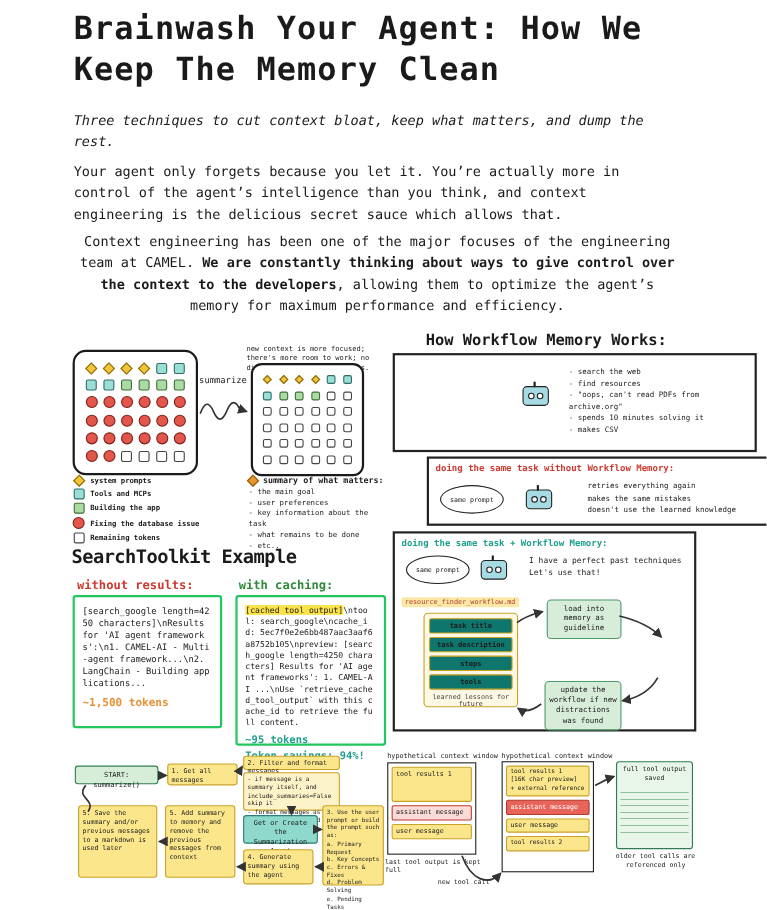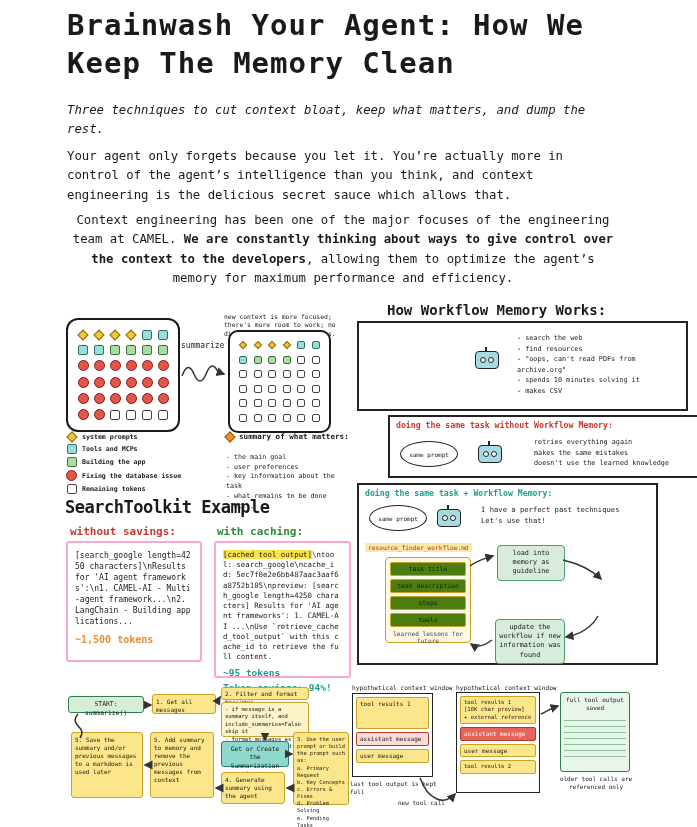--- a/index.html
+++ b/index.html
@@ -33,60 +33,60 @@
 
   .summarize-label{left:181px;top:341px;font-size:8px;}
   .grid-note{left:224px;top:313px;width:124px;font-size:6.4px;line-height:1.3;text-align:left;}
 
   .legend{left:66px;top:433px;}
   .legend-row{display:flex;align-items:center;gap:5px;margin-bottom:3px;}
   .legend-row .sh{width:11px;display:flex;justify-content:center;}
   .legend-row .lab{font-size:6.6px;font-weight:600;}
 
   .summary-block{left:226px;top:432px;width:126px;}
-  .summary-title{display:flex;align-items:center;gap:5px;font-size:7.6px;font-weight:700;margin-bottom:12px;}
+  .summary-title{display:flex;align-items:center;gap:5px;font-size:7.6px;font-weight:700;margin-bottom:2px;}
   .summary-items div{font-size:6.7px;line-height:1.45;}
 
   
   .st-heading{left:65px;top:497px;font-size:17px;font-weight:700;letter-spacing:-0.5px;}
   .st-without{left:70px;top:525px;font-size:11px;font-weight:700;color:#CC3A2F;}
   .st-with{left:217px;top:525px;font-size:11px;font-weight:700;color:#2E8B3A;}
-  .code-box{border:2px solid #f9a8d4;border-radius:3px;background:#fff;padding:7px;box-sizing:border-box;
+  .code-box{border:2px solid #22c55e;border-radius:3px;background:#fff;padding:7px;box-sizing:border-box;
             font-size:8px;line-height:1.38;word-break:break-all;}
   .code-box.b1{left:66px;top:541px;width:136px;height:121px;}
   .code-box.b2{left:214px;top:541px;width:137px;height:137px;font-size:7.4px;}
   .tok-orange{margin-top:6px;font-size:10px;font-weight:700;color:#E69138;word-break:normal;}
   .tok-teal{margin-top:4px;font-size:9.5px;font-weight:700;color:#1F9E8E;word-break:normal;}
   .hl{background:#F9E24A;}
 
   
   .wf-heading{left:387px;top:302px;font-size:14px;font-weight:600;}
   .wf-sec{border:2px solid #222;background:#fff;box-sizing:border-box;}
   .sec1{left:357px;top:321px;width:331px;height:90px;}
   .sec2{left:377px;top:415px;width:331px;height:63px;margin-left:11px;}
-  .sec3{left:357px;top:483px;width:301px;height:182px;}
+  .sec3{left:357px;top:483px;width:276px;height:182px;}
   .sec-title{position:absolute;left:6px;top:3px;font-size:8.2px;font-weight:700;}
   .sec-title.red{color:#CC3A2F;}
   .sec-title.teal{color:#1F9E8E;}
   .prompt-box{position:absolute;left:10px;top:14px;width:94px;height:60px;border:1.5px solid #222;
               border-radius:3px;font-size:6.8px;line-height:1.45;padding:5px;box-sizing:border-box;}
   .bullets{position:absolute;font-size:6.8px;line-height:1.55;}
   .cloud{position:absolute;border:1.5px solid #222;border-radius:50%;background:#fff;
          display:flex;align-items:center;justify-content:center;font-size:6px;text-align:center;}
   .robot{position:absolute;width:22px;height:16px;background:#A7DBE3;border:1.5px solid #222;border-radius:4px;}
   .robot::before{content:"";position:absolute;left:4px;top:5px;width:4px;height:4px;background:#fff;border:1px solid #222;border-radius:50%;}
   .robot::after{content:"";position:absolute;right:4px;top:5px;width:4px;height:4px;background:#fff;border:1px solid #222;border-radius:50%;}
   .robot .ant{position:absolute;left:9px;top:-5px;width:2px;height:5px;background:#222;}
   .speech{position:absolute;font-size:7.2px;line-height:1.5;white-space:pre-line;}
   .file-tag{position:absolute;left:6px;top:58px;font-size:6.2px;color:#B03A2E;background:#FBE8A6;
             padding:1px 3px;border-radius:2px;}
   .wf-card{position:absolute;left:26px;top:72px;width:86px;height:86px;background:#FDF8E3;
            border:1.5px solid #C9A227;border-radius:4px;padding:4px;box-sizing:border-box;}
-  .card-box{background:#4d7c0f;border:1px solid #C9A227;border-radius:2px;font-size:6.4px;
-            text-align:center;padding:2px 1px;margin-bottom:3px;}
+  .card-box{background:#0f766e;border:1px solid #C9A227;border-radius:2px;font-size:6.4px;
+            text-align:center;padding:2px 1px;margin-bottom:3px;font-weight:bold;}
   .card-footer{font-size:6.1px;color:#444;text-align:center;margin-top:1px;}
   .green-box{position:absolute;background:#D7EDDA;border:1.5px solid #4E9B6B;border-radius:4px;
              font-size:6.8px;line-height:1.35;text-align:center;padding:3px;box-sizing:border-box;}
   .gb1{left:138px;top:60px;width:68px;}
   .gb2{left:206px;top:98px;width:72px;}
   .gb3{left:136px;top:134px;width:70px;}
 
   
   .flow-box{position:absolute;box-sizing:border-box;font-size:6px;line-height:1.35;padding:3px;border-radius:3px;}
   .fb-yellow{background:#FBE68B;border:1px solid #C9A227;}
@@ -397,21 +397,21 @@
     <div class="summary-items">
         <div>- the main goal</div>
         <div>- user preferences</div>
         <div>- key information about the task</div>
         <div>- what remains to be done</div>
         <div>- etc..</div>
       </div>
   </div>
 
   <div class="abs st-heading">SearchToolkit Example</div>
-  <div class="abs st-without">without savings:</div>
+  <div class="abs st-without">without results:</div>
   <div class="abs st-with">with caching:</div>
 
   <div class="abs code-box b1">
     <span>[search_google length=4250 characters]\nResults for 'AI agent frameworks':\n1. CAMEL-AI - Multi-agent framework...\n2. LangChain - Building applications...</span>
     <div class="tok-orange">~1,500 tokens</div>
   </div>
 
   <div class="abs code-box b2">
     <span class="hl">[cached tool output]</span><span>\ntool: search_google\ncache_id: 5ec7f0e2e6bb487aac3aaf6a8752b105\npreview: [search_google length=4250 characters] Results for 'AI agent frameworks': 1. CAMEL-AI ...\nUse `retrieve_cached_tool_output` with this cache_id to retrieve the full content.</span>
     <div class="tok-teal">~95 tokens</div>
@@ -458,21 +458,21 @@
     <div class="wf-card">
       <div>
           <div class="card-box">task title</div>
           <div class="card-box">task description</div>
           <div class="card-box">steps</div>
           <div class="card-box">tools</div>
         </div>
       <div class="card-footer">learned lessons for future</div>
     </div>
     <div class="green-box gb1">load into memory as guideline</div>
-    <div class="green-box gb3">update the workflow if new information was found</div>
+    <div class="green-box gb3">update the workflow if new distractions was found</div>
   </div>
 
   <div class="abs flow-box fb-green start">START: summarize()</div>
   <div class="abs flow-box fb-yellow s1">1. Get all messages</div>
   <div class="abs flow-box fb-yellow s2">2. Filter and format messages</div>
   <div class="abs flow-box fb-yellow-light s2note pre">- if message is a summary itself, and include_summaries=False skip it
 - format messages as they're easy-to-read</div>
   <div class="abs flow-box fb-teal agent">Get or Create the Summarization Agent</div>
   <div class="abs flow-box fb-yellow s3 pre">3. Use the user prompt or build the prompt such as:
 a. Primary Request

